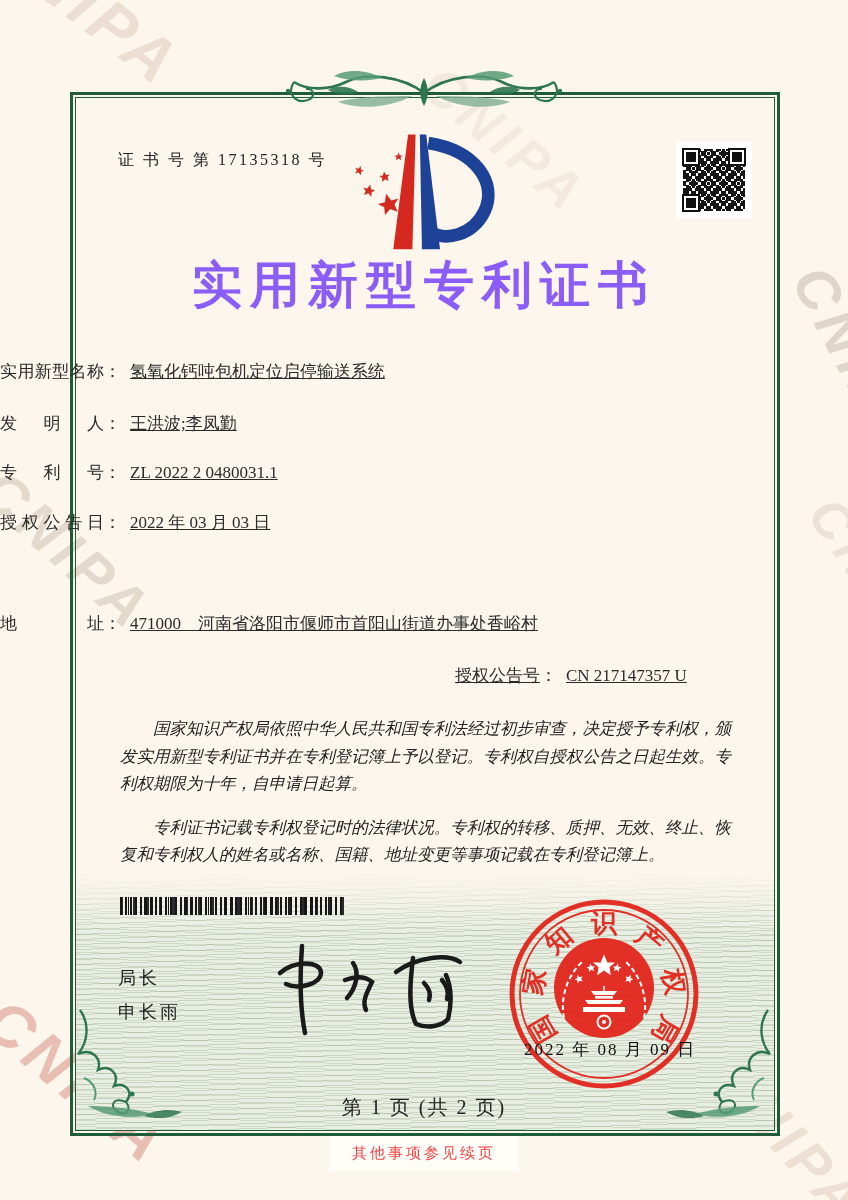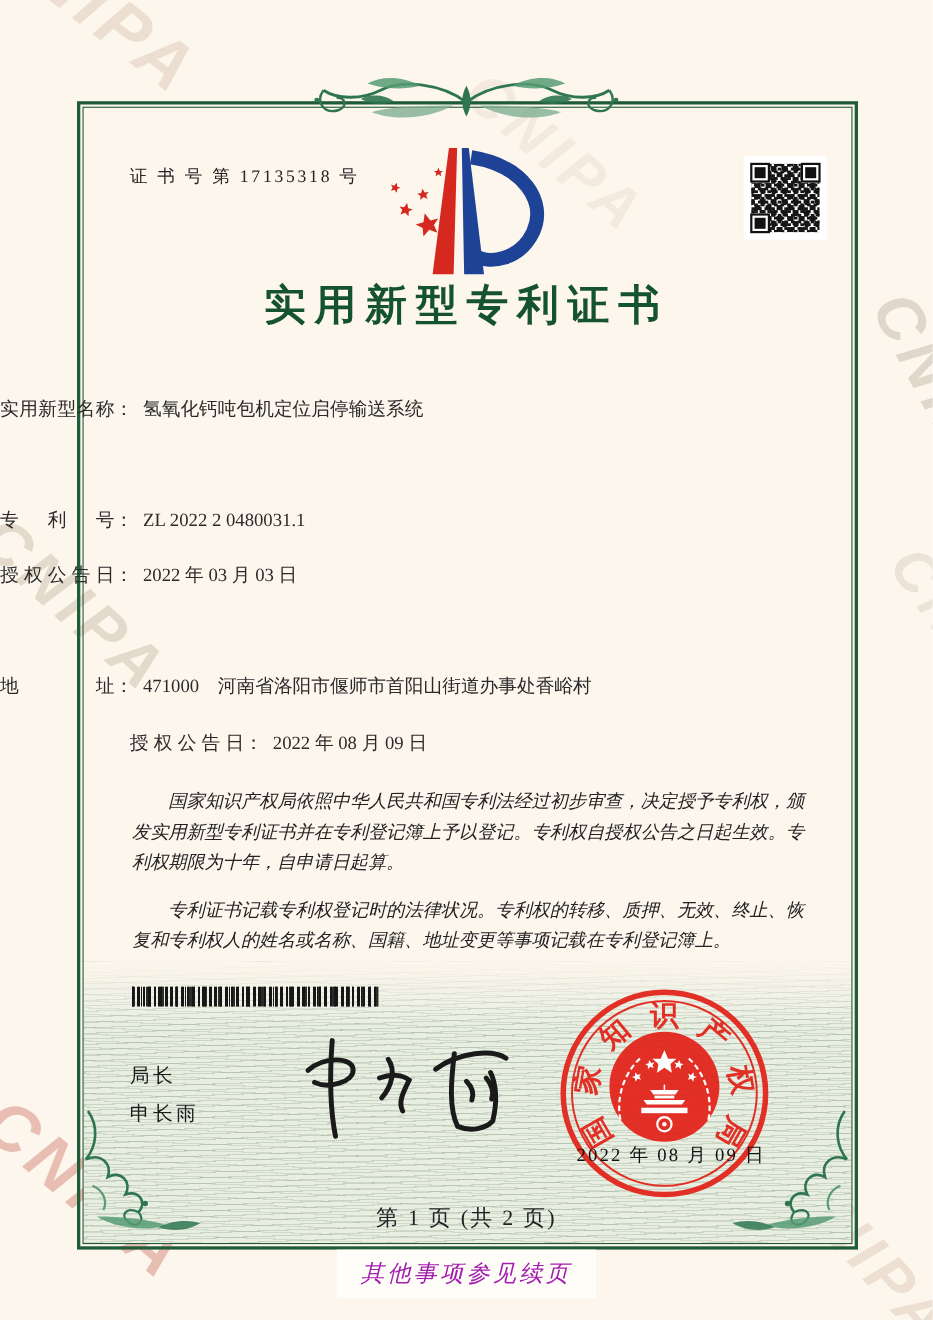--- a/index.html
+++ b/index.html
@@ -22,24 +22,24 @@
   .cert-no{position:absolute;left:118px;top:150px;font-size:16px;letter-spacing:2.5px;z-index:2;}
   .logo{position:absolute;left:338px;top:130px;z-index:2;}
   .qr-box{position:absolute;left:676px;top:142px;width:76px;height:76px;background:#fff;z-index:2;}
   .qr{position:absolute;inset:7px;
       background:
         repeating-conic-gradient(#151515 0% 25%,rgba(0,0,0,0) 0% 50%) 0px 0px/6px 6px,
         repeating-conic-gradient(#151515 0% 25%,rgba(0,0,0,0) 0% 50%) 3px 2px/10px 10px;}
   .finder{position:absolute;width:14px;height:14px;border:2px solid #111;background:#fff;}
   .finder::after{content:"";position:absolute;inset:2px;background:#111;}
   .f-tl{left:-1px;top:-1px}.f-tr{right:-1px;top:-1px}.f-bl{left:-1px;bottom:-1px}
-  .title{position:absolute;left:0;right:0;top:252px;text-align:center;font-size:38px;font-weight:bold;
-         letter-spacing:8px;color:#14532d;z-index:2;}
-  
-  .row{position:absolute;font-size:17px;white-space:nowrap;z-index:2;color:#2a2a2a;}
+  .title{position:absolute;left:0;right:0;top:252px;text-align:center;font-size:50px;font-weight:bold;
+         letter-spacing:8px;color:#8b5cf6;z-index:2;}
+  
+  .row{position:absolute;font-size:17px;white-space:nowrap;z-index:2;color:#2a2a2a;text-decoration:underline;}
   .lbl{display:inline-block;width:104px;text-align:justify;text-align-last:justify;}
   .colon{display:inline-block;margin-right:9px;}
   
   .paras{position:absolute;left:104px;top:699px;width:643px;font-size:16.5px;line-height:27.5px;
          text-align:justify;font-style:italic;color:#222;z-index:2;}
   .paras p{margin:16px;text-indent:2em;}
   
   .barcode{position:absolute;left:120px;top:897px;width:224px;height:18px;z-index:2;
       background:
         repeating-linear-gradient(90deg,#161616 0 2px,rgba(0,0,0,0) 2px 5px),
@@ -47,21 +47,21 @@
         repeating-linear-gradient(90deg,#2b2b2b 0 3px,rgba(0,0,0,0) 3px 13px);}
   .officer{position:absolute;left:118px;font-size:18px;letter-spacing:3px;z-index:2;
            font-family:"Liberation Sans","DejaVu Sans",sans-serif;color:#1c1c1c;}
   .signature{position:absolute;left:250px;top:928px;z-index:3;}
   .seal{position:absolute;left:506px;top:896px;z-index:3;opacity:.95;}
   .seal-date{position:absolute;left:524px;top:1038px;font-size:17px;letter-spacing:2px;color:#111;z-index:4;white-space:nowrap;}
   .page-info{position:absolute;left:0;right:0;top:1094px;text-align:center;font-size:20px;
              letter-spacing:2px;z-index:2;color:#222;}
   .note-box{position:absolute;left:50%;transform:translateX(-50%);top:1136px;background:#fffdf8;
             padding:8px 22px;z-index:2;}
-  .note-box span{font-size:21px;font-style:italic;letter-spacing:3px;color:#a21caf;white-space:nowrap;}
+  .note-box span{font-size:15px;letter-spacing:3px;color:#ef4444;white-space:nowrap;}
 </style>
 </head>
 <body>
 
 <div class="page">
 
   <svg width="0" height="0" style="position:absolute" aria-hidden="true">
     <defs>
       <path id="st" d="M0,-10 L2.94,-3.09 L9.51,-3.09 L4.76,1.18 L5.88,8.09 L0,4 L-5.88,8.09 L-4.76,1.18 L-9.51,-3.09 L-2.94,-3.09 Z"></path>
     </defs>
@@ -133,31 +133,34 @@
       <div class="finder f-tr"></div>
       <div class="finder f-bl"></div>
     </div>
   </div>
 
   <div class="title">实用新型专利证书</div>
 
   <div class="row" style="top:360px">
     <span class="lbl">实用新型名称</span><span class="colon">：</span><span>氢氧化钙吨包机定位启停输送系统</span>
   </div>
+  <div class="row" style="top:412px">
+    <span class="lbl">发明人</span><span class="colon">：</span><span>王洪波;李凤勤</span>
+  </div>
   <div class="row" style="top:461px">
     <span class="lbl">专利号</span><span class="colon">：</span><span>ZL 2022 2 0480031.1</span>
   </div>
   <div class="row" style="top:511px">
     <span class="lbl">授权公告日</span><span class="colon">：</span><span>2022 年 03 月 03 日</span>
   </div>
   <div class="row" style="top:612px">
     <span class="lbl">地址</span><span class="colon">：</span><span>471000　河南省洛阳市偃师市首阳山街道办事处香峪村</span>
   </div>
-  <div class="row" style="left:118px;top:664px">
-    <span class="lbl">授权公告日</span><span class="colon">：</span><span>2022 年 08 月 09 日</span>
+  <div class="row" style="left:455px;top:664px">
+    <span>授权公告号</span><span class="colon">：</span><span>CN 217147357 U</span>
   </div>
 
   <div class="paras">
     <p>国家知识产权局依照中华人民共和国专利法经过初步审查，决定授予专利权，颁发实用新型专利证书并在专利登记簿上予以登记。专利权自授权公告之日起生效。专利权期限为十年，自申请日起算。</p>
     <p>专利证书记载专利权登记时的法律状况。专利权的转移、质押、无效、终止、恢复和专利权人的姓名或名称、国籍、地址变更等事项记载在专利登记簿上。</p>
   </div>
 
   <div class="barcode"></div>
 
   <div class="officer" style="top:966px">局长</div>

